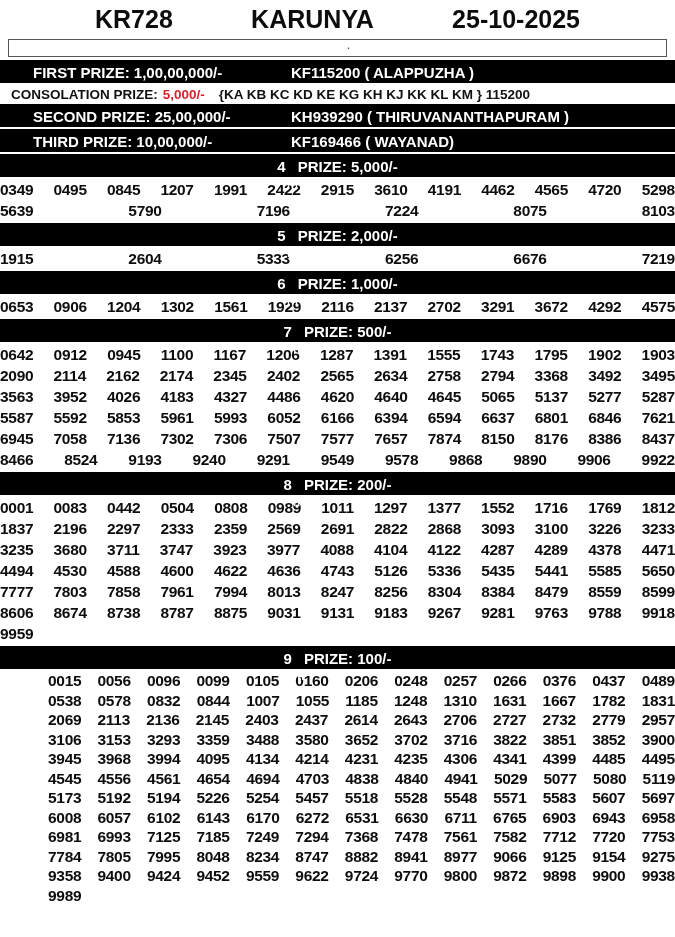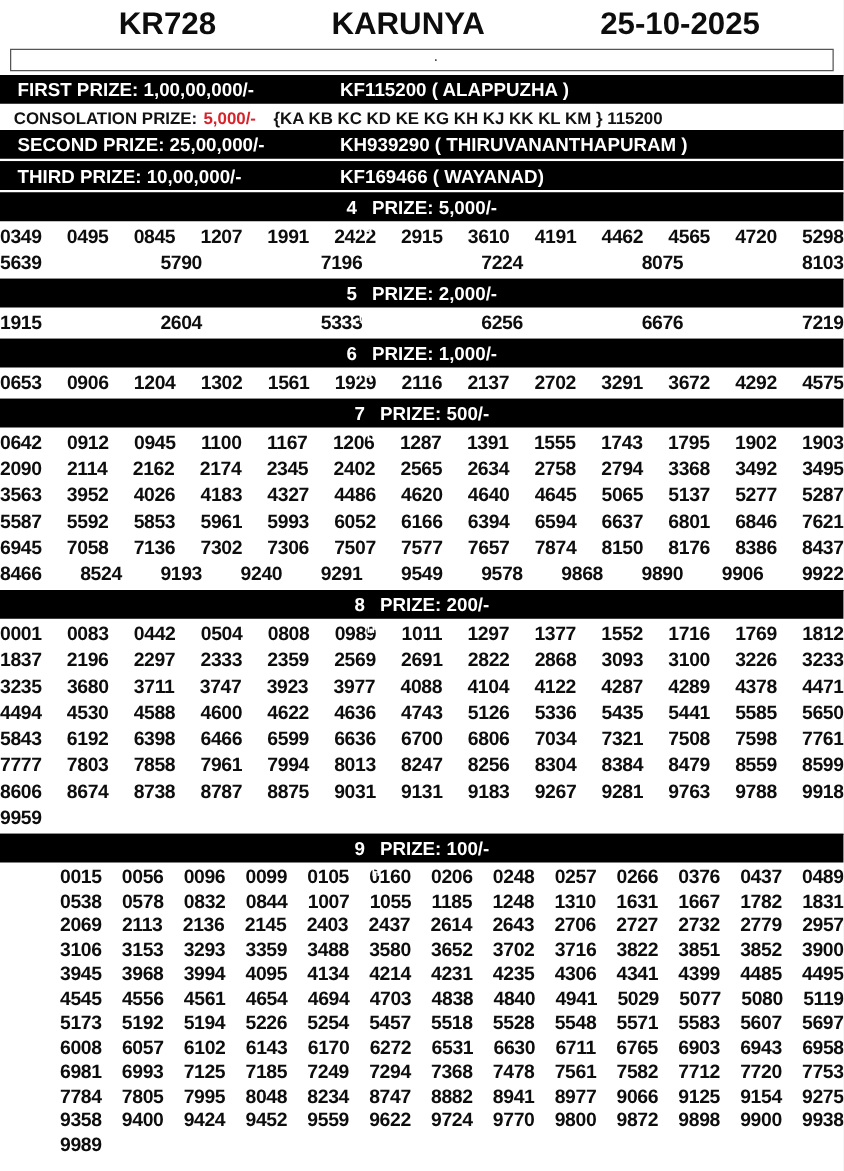--- a/index.html
+++ b/index.html
@@ -4,33 +4,33 @@
 <style>
   html,body{margin:0;padding:0;background:#e9e9e9;}
   .page{
     width:675px;height:937px;margin:0 auto;background:#ffffff;
     font-family:"Liberation Sans",sans-serif;font-weight:bold;color:#111;
     overflow:hidden;box-sizing:border-box;
   }
   
   .hdr{
     display:flex;justify-content:space-between;align-items:center;
-    padding:2px 67px 0 95px;height:35px;font-size:25px;letter-spacing:0px;color:#0d0d0d;
+    padding:2px 95px 0 95px;height:35px;font-size:25px;letter-spacing:0px;color:#0d0d0d;
   }
   
   .notice{
     margin:2px 8px 3px 8px;height:16px;border:1px solid #555;background:#fff;position:relative;
   }
   .notice .mark{position:absolute;left:51.5%;top:1px;font-size:9px;color:#444;font-weight:bold;}
   
   .bar{
     background:#000;color:#fff;height:22px;display:flex;align-items:center;
     font-size:15px;margin-bottom:2px;border-top:1px solid #000;
   }
-  .bar.info{padding-left:14px;}
+  .bar.info{padding-left:33px;}
   .bar.info .label{width:258px;flex:0 0 auto;}
   .bar.sec-bar{justify-content:center;margin-top:2px;}
   .bar sup{font-size:9px;line-height:1;vertical-align:top;position:relative;top:19px;}
   
   .consolation{
     display:flex;align-items:center;padding-left:11px;height:19px;font-size:13.5px;color:#111;
   }
   .consolation .amount{color:#d8232a;margin:0 14px 0 5px;}
   
   .num-row{
@@ -290,35 +290,20 @@
         <span class="num">4636</span>
         <span class="num">4743</span>
         <span class="num">5126</span>
         <span class="num">5336</span>
         <span class="num">5435</span>
         <span class="num">5441</span>
         <span class="num">5585</span>
         <span class="num">5650</span>
       </div>
       <div class="num-row">
-        <span class="num">5843</span>
-        <span class="num">6192</span>
-        <span class="num">6398</span>
-        <span class="num">6466</span>
-        <span class="num">6599</span>
-        <span class="num">6636</span>
-        <span class="num">6700</span>
-        <span class="num">6806</span>
-        <span class="num">7034</span>
-        <span class="num">7321</span>
-        <span class="num">7508</span>
-        <span class="num">7598</span>
-        <span class="num">7761</span>
-      </div>
-      <div class="num-row">
         <span class="num">7777</span>
         <span class="num">7803</span>
         <span class="num">7858</span>
         <span class="num">7961</span>
         <span class="num">7994</span>
         <span class="num">8013</span>
         <span class="num">8247</span>
         <span class="num">8256</span>
         <span class="num">8304</span>
         <span class="num">8384</span>

